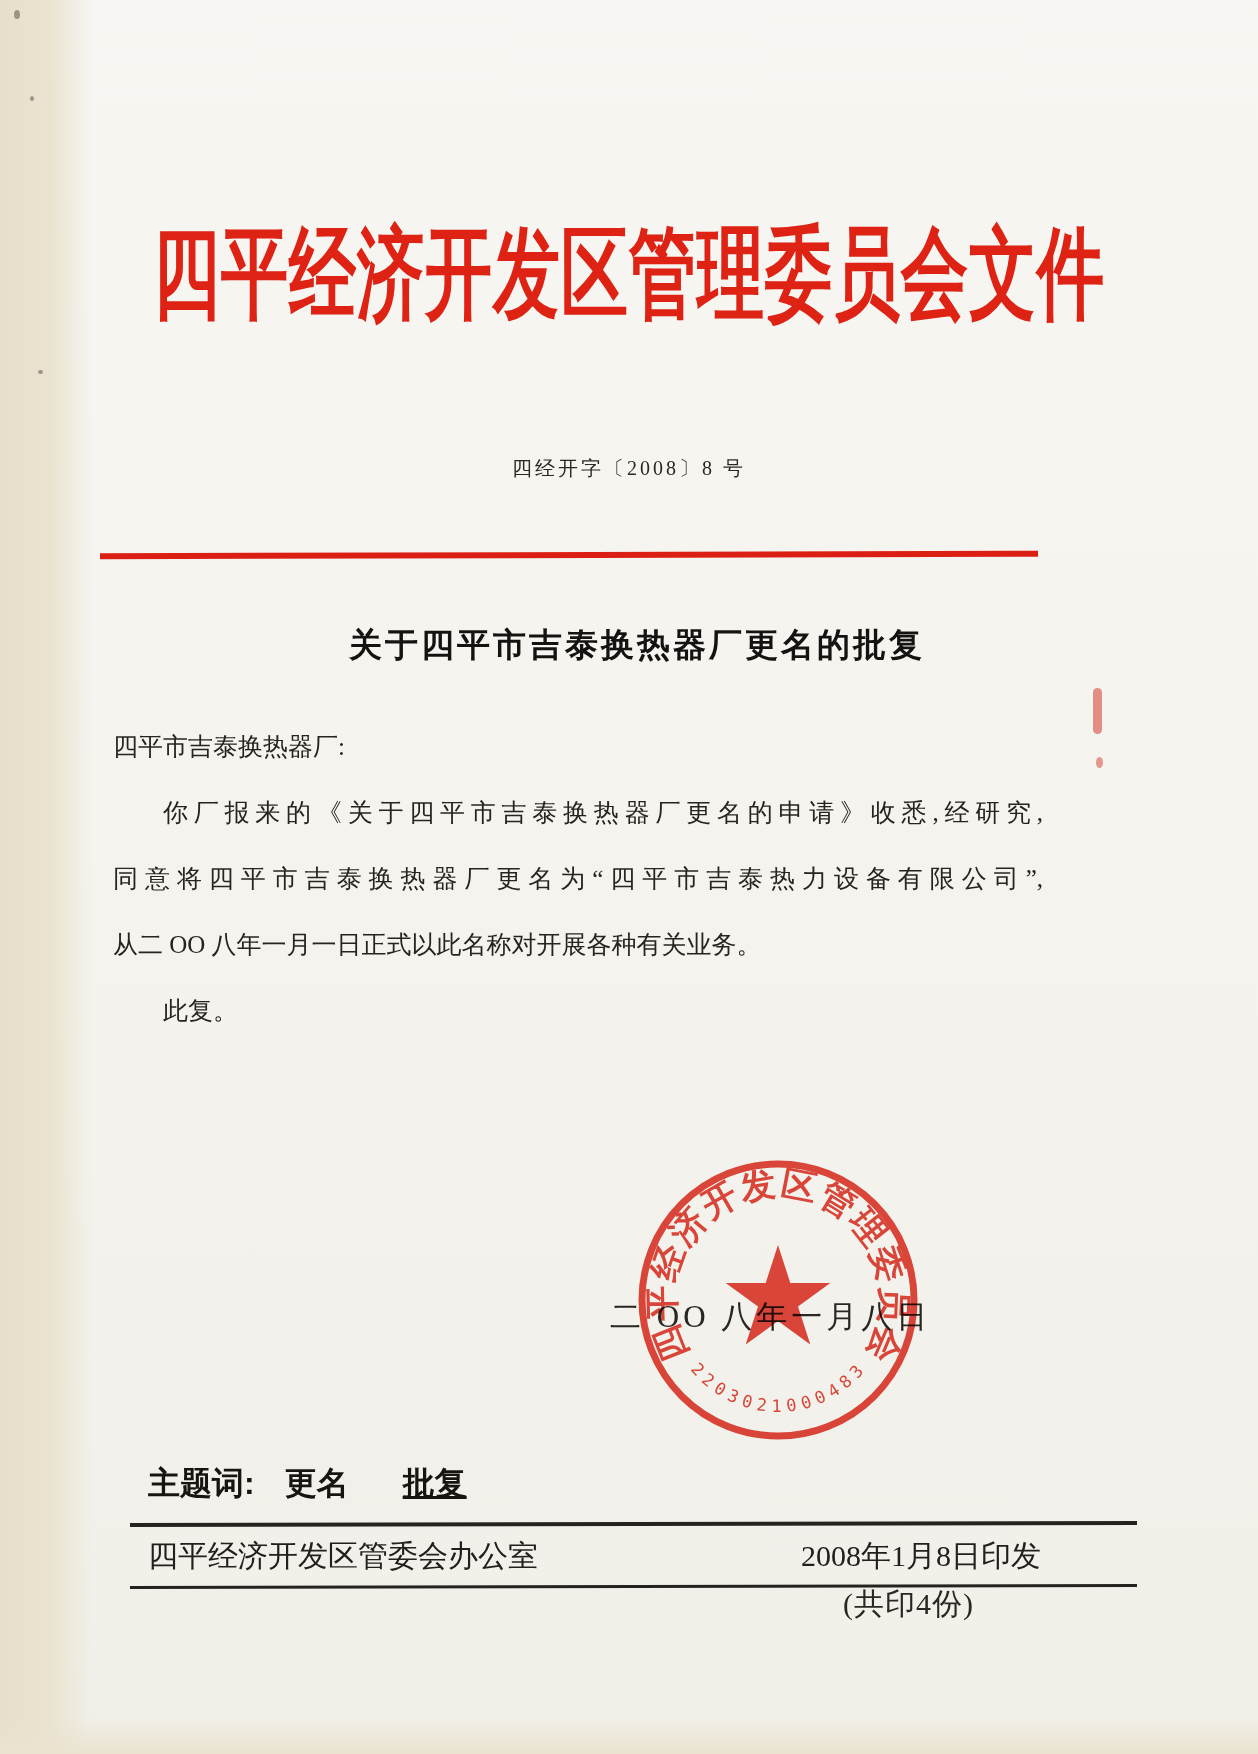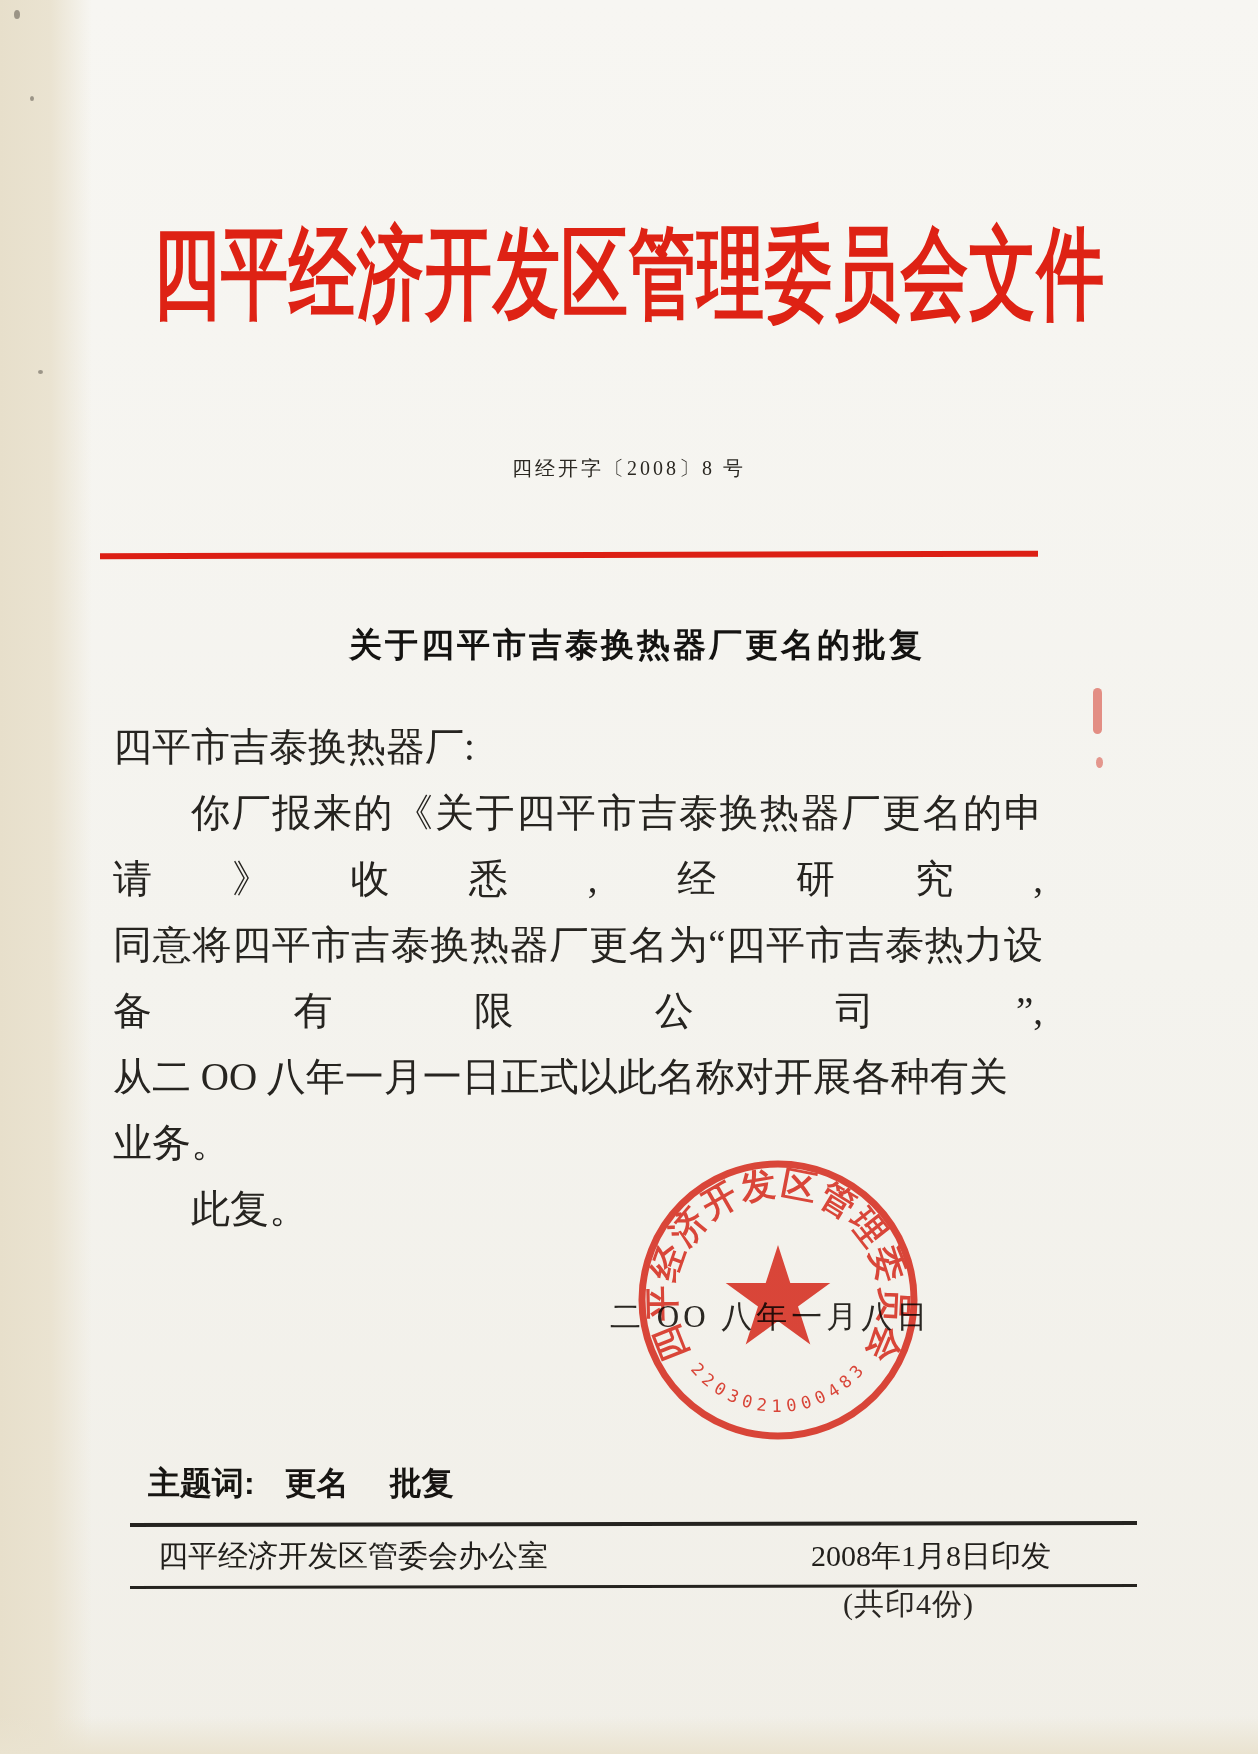--- a/index.html
+++ b/index.html
@@ -40,21 +40,21 @@
     background:#dc1f14;transform:rotate(-0.15deg);
   }
   .doc-title{
     position:absolute;left:8px;top:623px;width:100%;
     text-align:center;
     font-family:"Liberation Sans","DejaVu Sans",sans-serif;
     font-size:33px;font-weight:bold;letter-spacing:3px;color:#141311;
   }
   .body-block{
     position:absolute;left:113px;top:714px;width:930px;
-    font-size:39px;line-height:66px;color:#262420;
+    font-size:25px;line-height:66px;color:#262420;
   }
   .body-line{width:100%;}
   .fill{text-align:justify;text-align-last:justify;}
   .indent{text-indent:2em;}
   .date-line{
     position:absolute;left:610px;top:1296px;
     font-size:31px;letter-spacing:4px;color:#2a2722;z-index:1;
   }
   .stamp{
     position:absolute;left:628px;top:1150px;width:300px;height:300px;
@@ -68,33 +68,33 @@
     position:absolute;left:1096px;top:757px;width:7px;height:11px;
     background:#d43a2c;border-radius:50%;opacity:.5;
   }
   .subject-row{
     position:absolute;left:148px;top:1462px;
     display:flex;align-items:center;
     font-family:"Liberation Sans","DejaVu Sans",sans-serif;
     font-size:32px;font-weight:bold;color:#171512;
   }
   .subject-term1{margin-left:30px;}
-  .subject-term2{margin-left:41px;}
+  .subject-term2{margin-left:54px;text-decoration:underline;}
   .footer-rule-1{
     position:absolute;left:130px;top:1522px;width:1007px;height:4px;
     background:#25231f;transform:rotate(-0.12deg);
   }
   .footer-rule-2{
     position:absolute;left:130px;top:1585px;width:1007px;height:3px;
     background:#25231f;transform:rotate(-0.12deg);
   }
   .office-row{
     position:absolute;left:148px;top:1536px;width:893px;
     display:flex;justify-content:space-between;align-items:baseline;
-    font-size:30px;color:#22201c;margin-left:10px;
+    font-size:30px;color:#22201c;
   }
   .copies-note{
     position:absolute;left:843px;top:1584px;
     font-size:30px;letter-spacing:1px;color:#2a2723;
   }
 </style>
 </head>
 <body>
 
 <div class="page">

